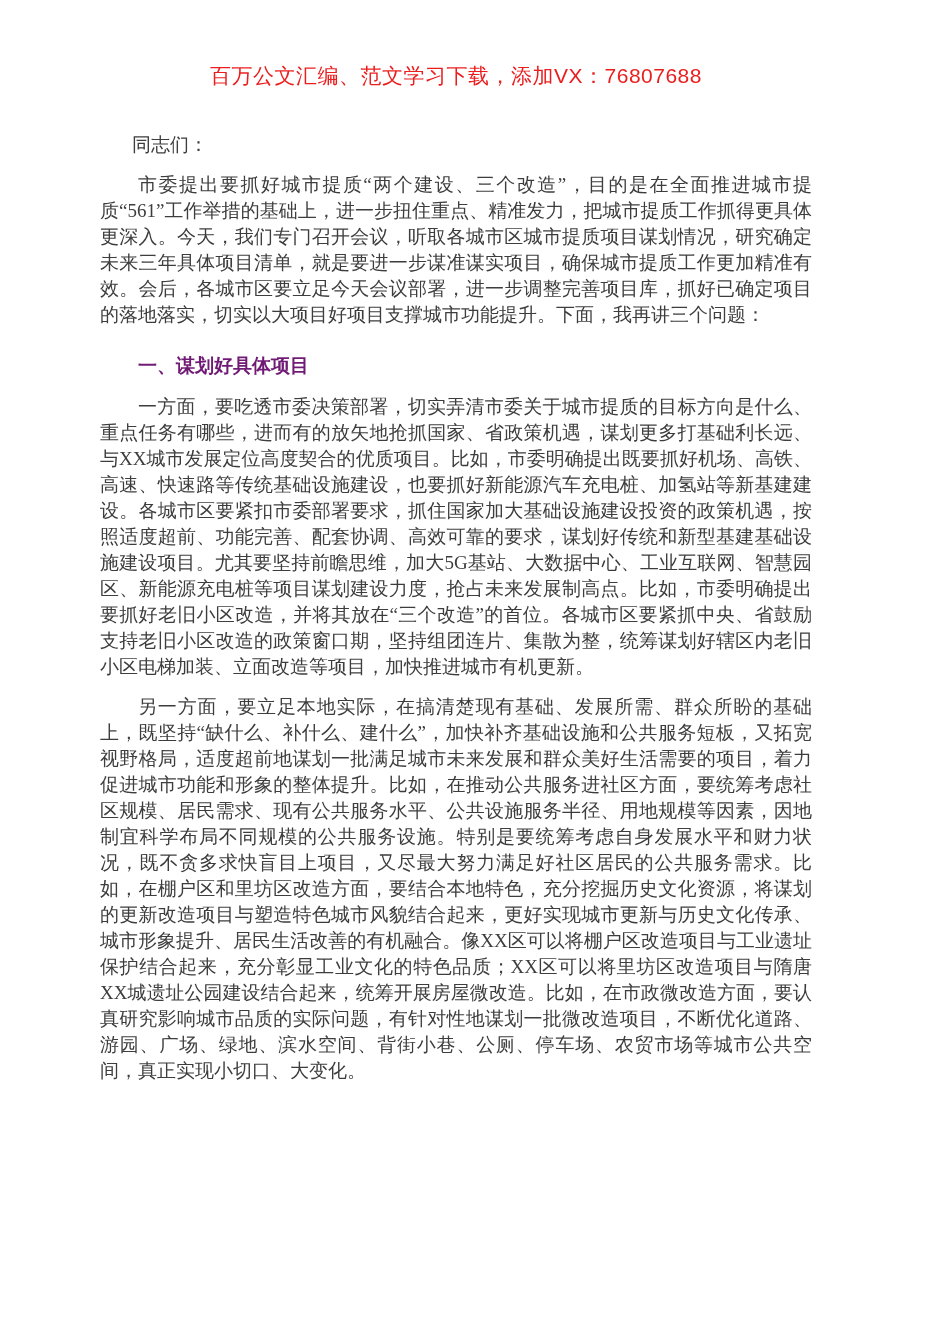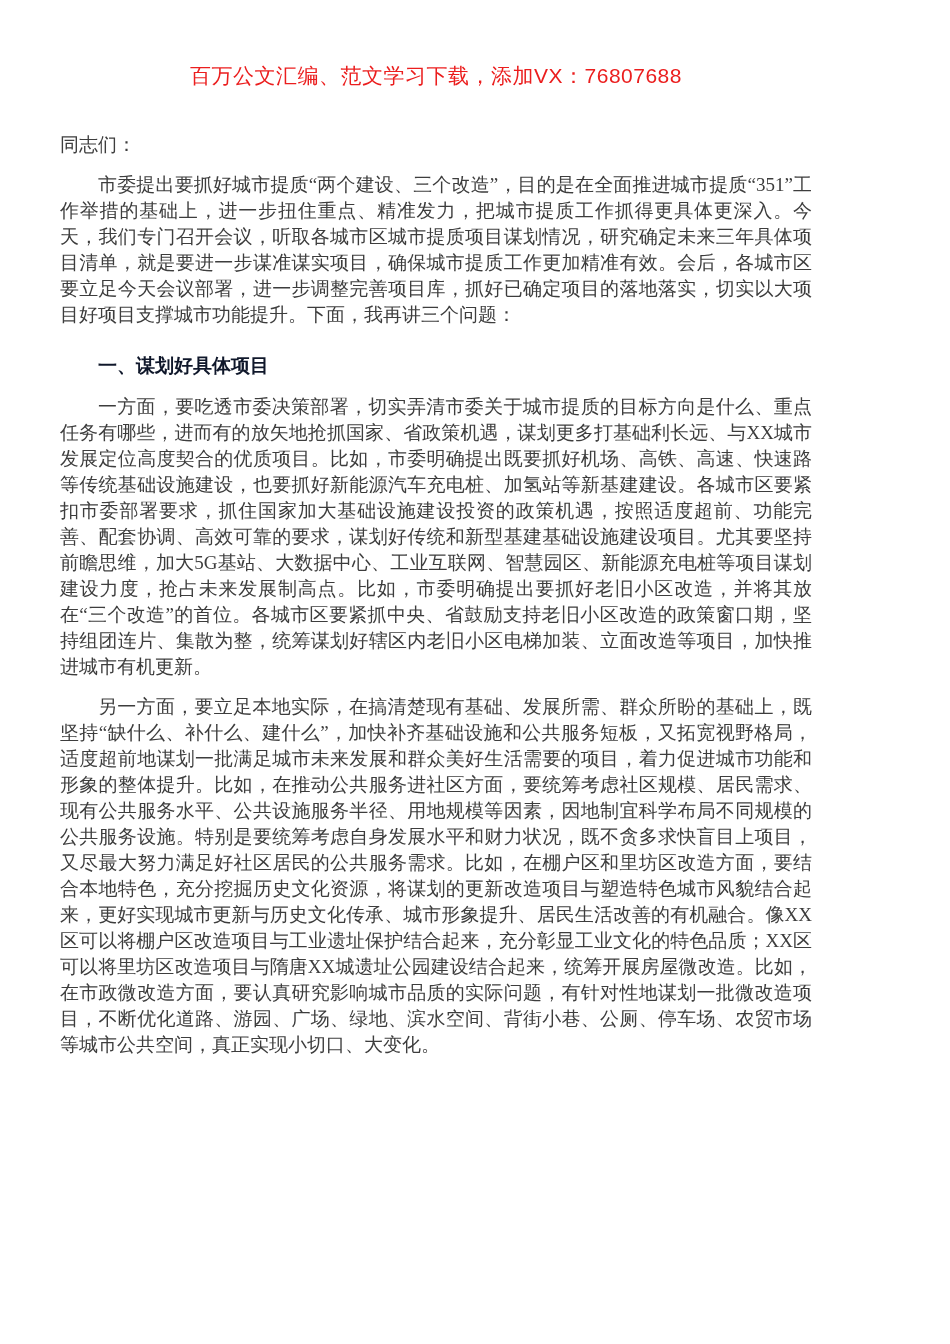--- a/index.html
+++ b/index.html
@@ -11,21 +11,21 @@
     width: 950px;
     height: 1344px;
     font-family: "Liberation Serif", serif;
     color: #3d3d3d;
     overflow: hidden;
   }
   .page {
     box-sizing: border-box;
     width: 950px;
     height: 1016px;
-    padding: 62px 138px 40px 60px;
+    padding: 62px 138px 40px 100px;
     background: #ffffff;
   }
   .notice {
     text-align: center;
     font-family: "Liberation Sans", sans-serif;
     font-size: 21px;
     letter-spacing: 0.5px;
     color: #eb1e1e;
     margin: 0 0 42px 0;
     white-space: nowrap;
@@ -34,45 +34,46 @@
     font-size: 19px;
     line-height: 26px;
   }
   .block {
     margin: 0 0 14px 0;
     text-align: justify;
     text-justify: inter-ideograph;
   }
   .salutation {
     text-indent: 0;
+    margin-left: 32px;
   }
   .paragraph {
     text-indent: 2em;
   }
   .heading {
     font-family: "Liberation Sans", sans-serif;
     font-weight: bold;
-    color: #0f172a;
+    color: #701a75;
     text-indent: 2em;
     margin-top: 25px;
     margin-bottom: 15px;
   }
 </style>
 </head>
 <body>
 
 <div class="page">
 
   <div class="notice">百万公文汇编、范文学习下载，添加VX：76807688</div>
 
   <div class="doc-body">
 
     <p class="block salutation">同志们：</p>
 
-    <p class="block paragraph">市委提出要抓好城市提质“两个建设、三个改造”，目的是在全面推进城市提质“351”工作举措的基础上，进一步扭住重点、精准发力，把城市提质工作抓得更具体更深入。今天，我们专门召开会议，听取各城市区城市提质项目谋划情况，研究确定未来三年具体项目清单，就是要进一步谋准谋实项目，确保城市提质工作更加精准有效。会后，各城市区要立足今天会议部署，进一步调整完善项目库，抓好已确定项目的落地落实，切实以大项目好项目支撑城市功能提升。下面，我再讲三个问题：</p>
+    <p class="block paragraph">市委提出要抓好城市提质“两个建设、三个改造”，目的是在全面推进城市提质“561”工作举措的基础上，进一步扭住重点、精准发力，把城市提质工作抓得更具体更深入。今天，我们专门召开会议，听取各城市区城市提质项目谋划情况，研究确定未来三年具体项目清单，就是要进一步谋准谋实项目，确保城市提质工作更加精准有效。会后，各城市区要立足今天会议部署，进一步调整完善项目库，抓好已确定项目的落地落实，切实以大项目好项目支撑城市功能提升。下面，我再讲三个问题：</p>
 
     <p class="block heading">一、谋划好具体项目</p>
 
 
     <p class="block paragraph">一方面，要吃透市委决策部署，切实弄清市委关于城市提质的目标方向是什么、重点任务有哪些，进而有的放矢地抢抓国家、省政策机遇，谋划更多打基础利长远、与XX城市发展定位高度契合的优质项目。比如，市委明确提出既要抓好机场、高铁、高速、快速路等传统基础设施建设，也要抓好新能源汽车充电桩、加氢站等新基建建设。各城市区要紧扣市委部署要求，抓住国家加大基础设施建设投资的政策机遇，按照适度超前、功能完善、配套协调、高效可靠的要求，谋划好传统和新型基建基础设施建设项目。尤其要坚持前瞻思维，加大5G基站、大数据中心、工业互联网、智慧园区、新能源充电桩等项目谋划建设力度，抢占未来发展制高点。比如，市委明确提出要抓好老旧小区改造，并将其放在“三个改造”的首位。各城市区要紧抓中央、省鼓励支持老旧小区改造的政策窗口期，坚持组团连片、集散为整，统筹谋划好辖区内老旧小区电梯加装、立面改造等项目，加快推进城市有机更新。</p>
 
     <p class="block paragraph">另一方面，要立足本地实际，在搞清楚现有基础、发展所需、群众所盼的基础上，既坚持“缺什么、补什么、建什么”，加快补齐基础设施和公共服务短板，又拓宽视野格局，适度超前地谋划一批满足城市未来发展和群众美好生活需要的项目，着力促进城市功能和形象的整体提升。比如，在推动公共服务进社区方面，要统筹考虑社区规模、居民需求、现有公共服务水平、公共设施服务半径、用地规模等因素，因地制宜科学布局不同规模的公共服务设施。特别是要统筹考虑自身发展水平和财力状况，既不贪多求快盲目上项目，又尽最大努力满足好社区居民的公共服务需求。比如，在棚户区和里坊区改造方面，要结合本地特色，充分挖掘历史文化资源，将谋划的更新改造项目与塑造特色城市风貌结合起来，更好实现城市更新与历史文化传承、城市形象提升、居民生活改善的有机融合。像XX区可以将棚户区改造项目与工业遗址保护结合起来，充分彰显工业文化的特色品质；XX区可以将里坊区改造项目与隋唐XX城遗址公园建设结合起来，统筹开展房屋微改造。比如，在市政微改造方面，要认真研究影响城市品质的实际问题，有针对性地谋划一批微改造项目，不断优化道路、游园、广场、绿地、滨水空间、背街小巷、公厕、停车场、农贸市场等城市公共空间，真正实现小切口、大变化。</p>
 
 
   </div>

